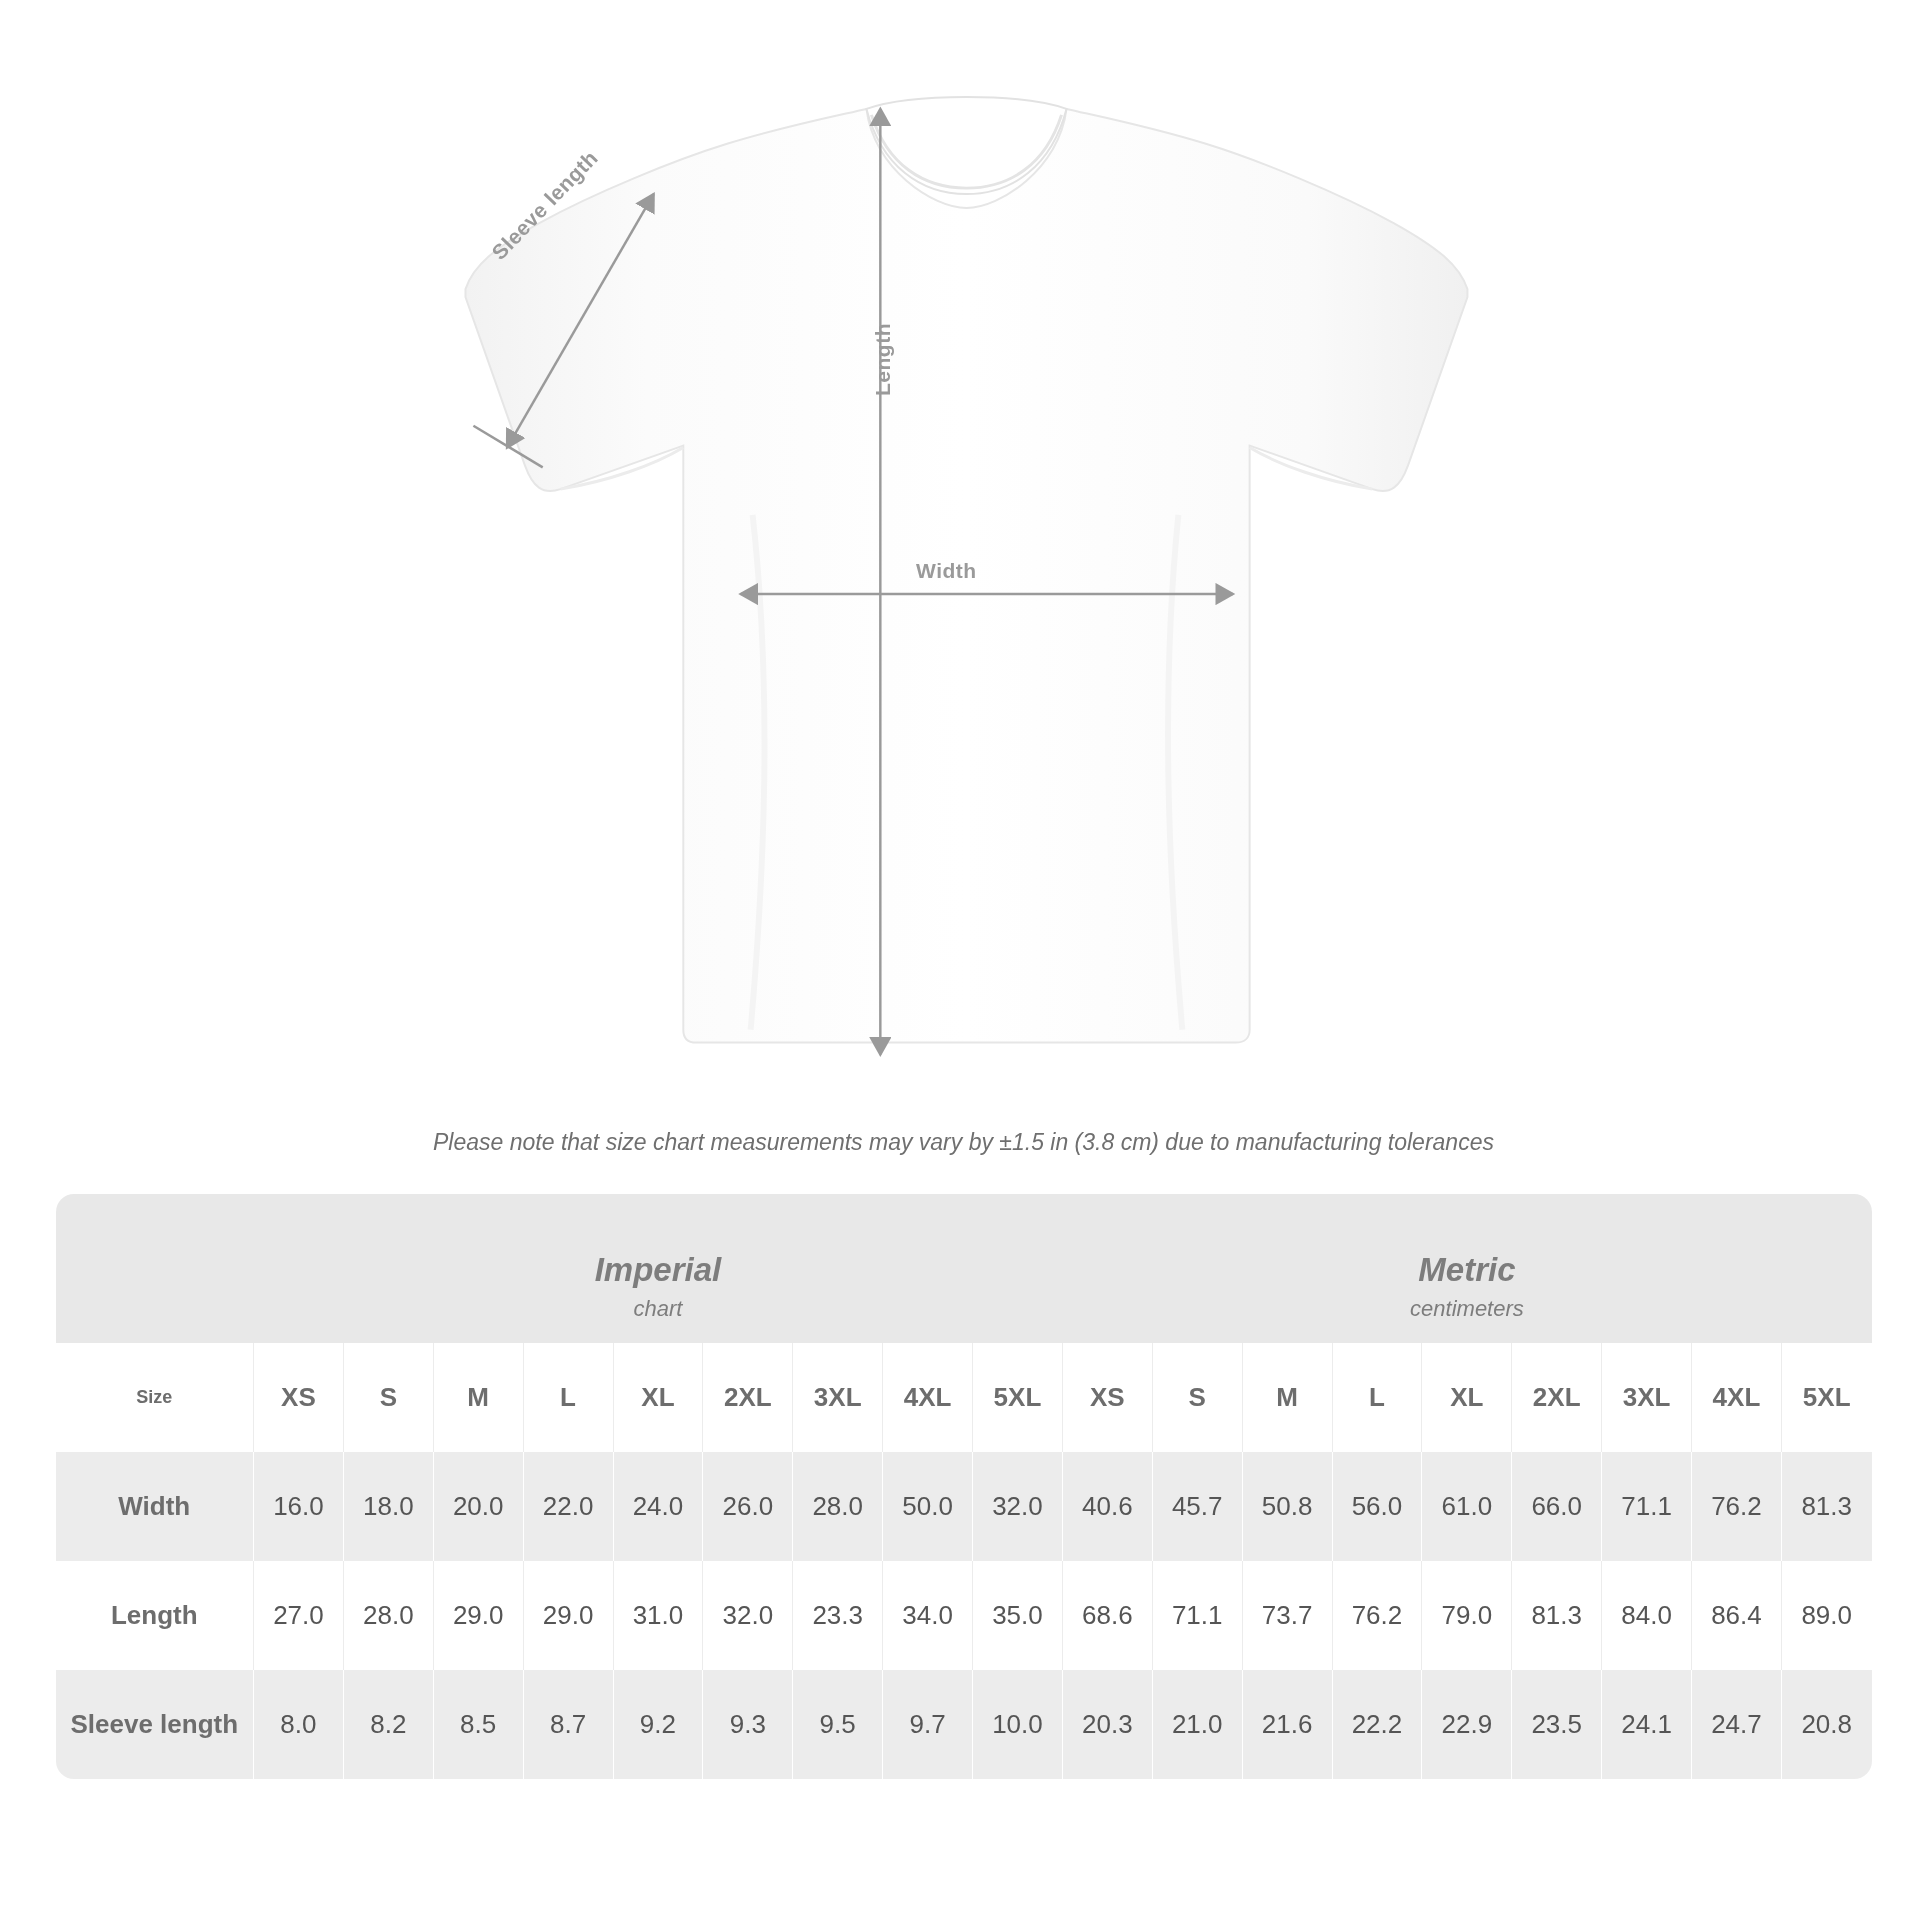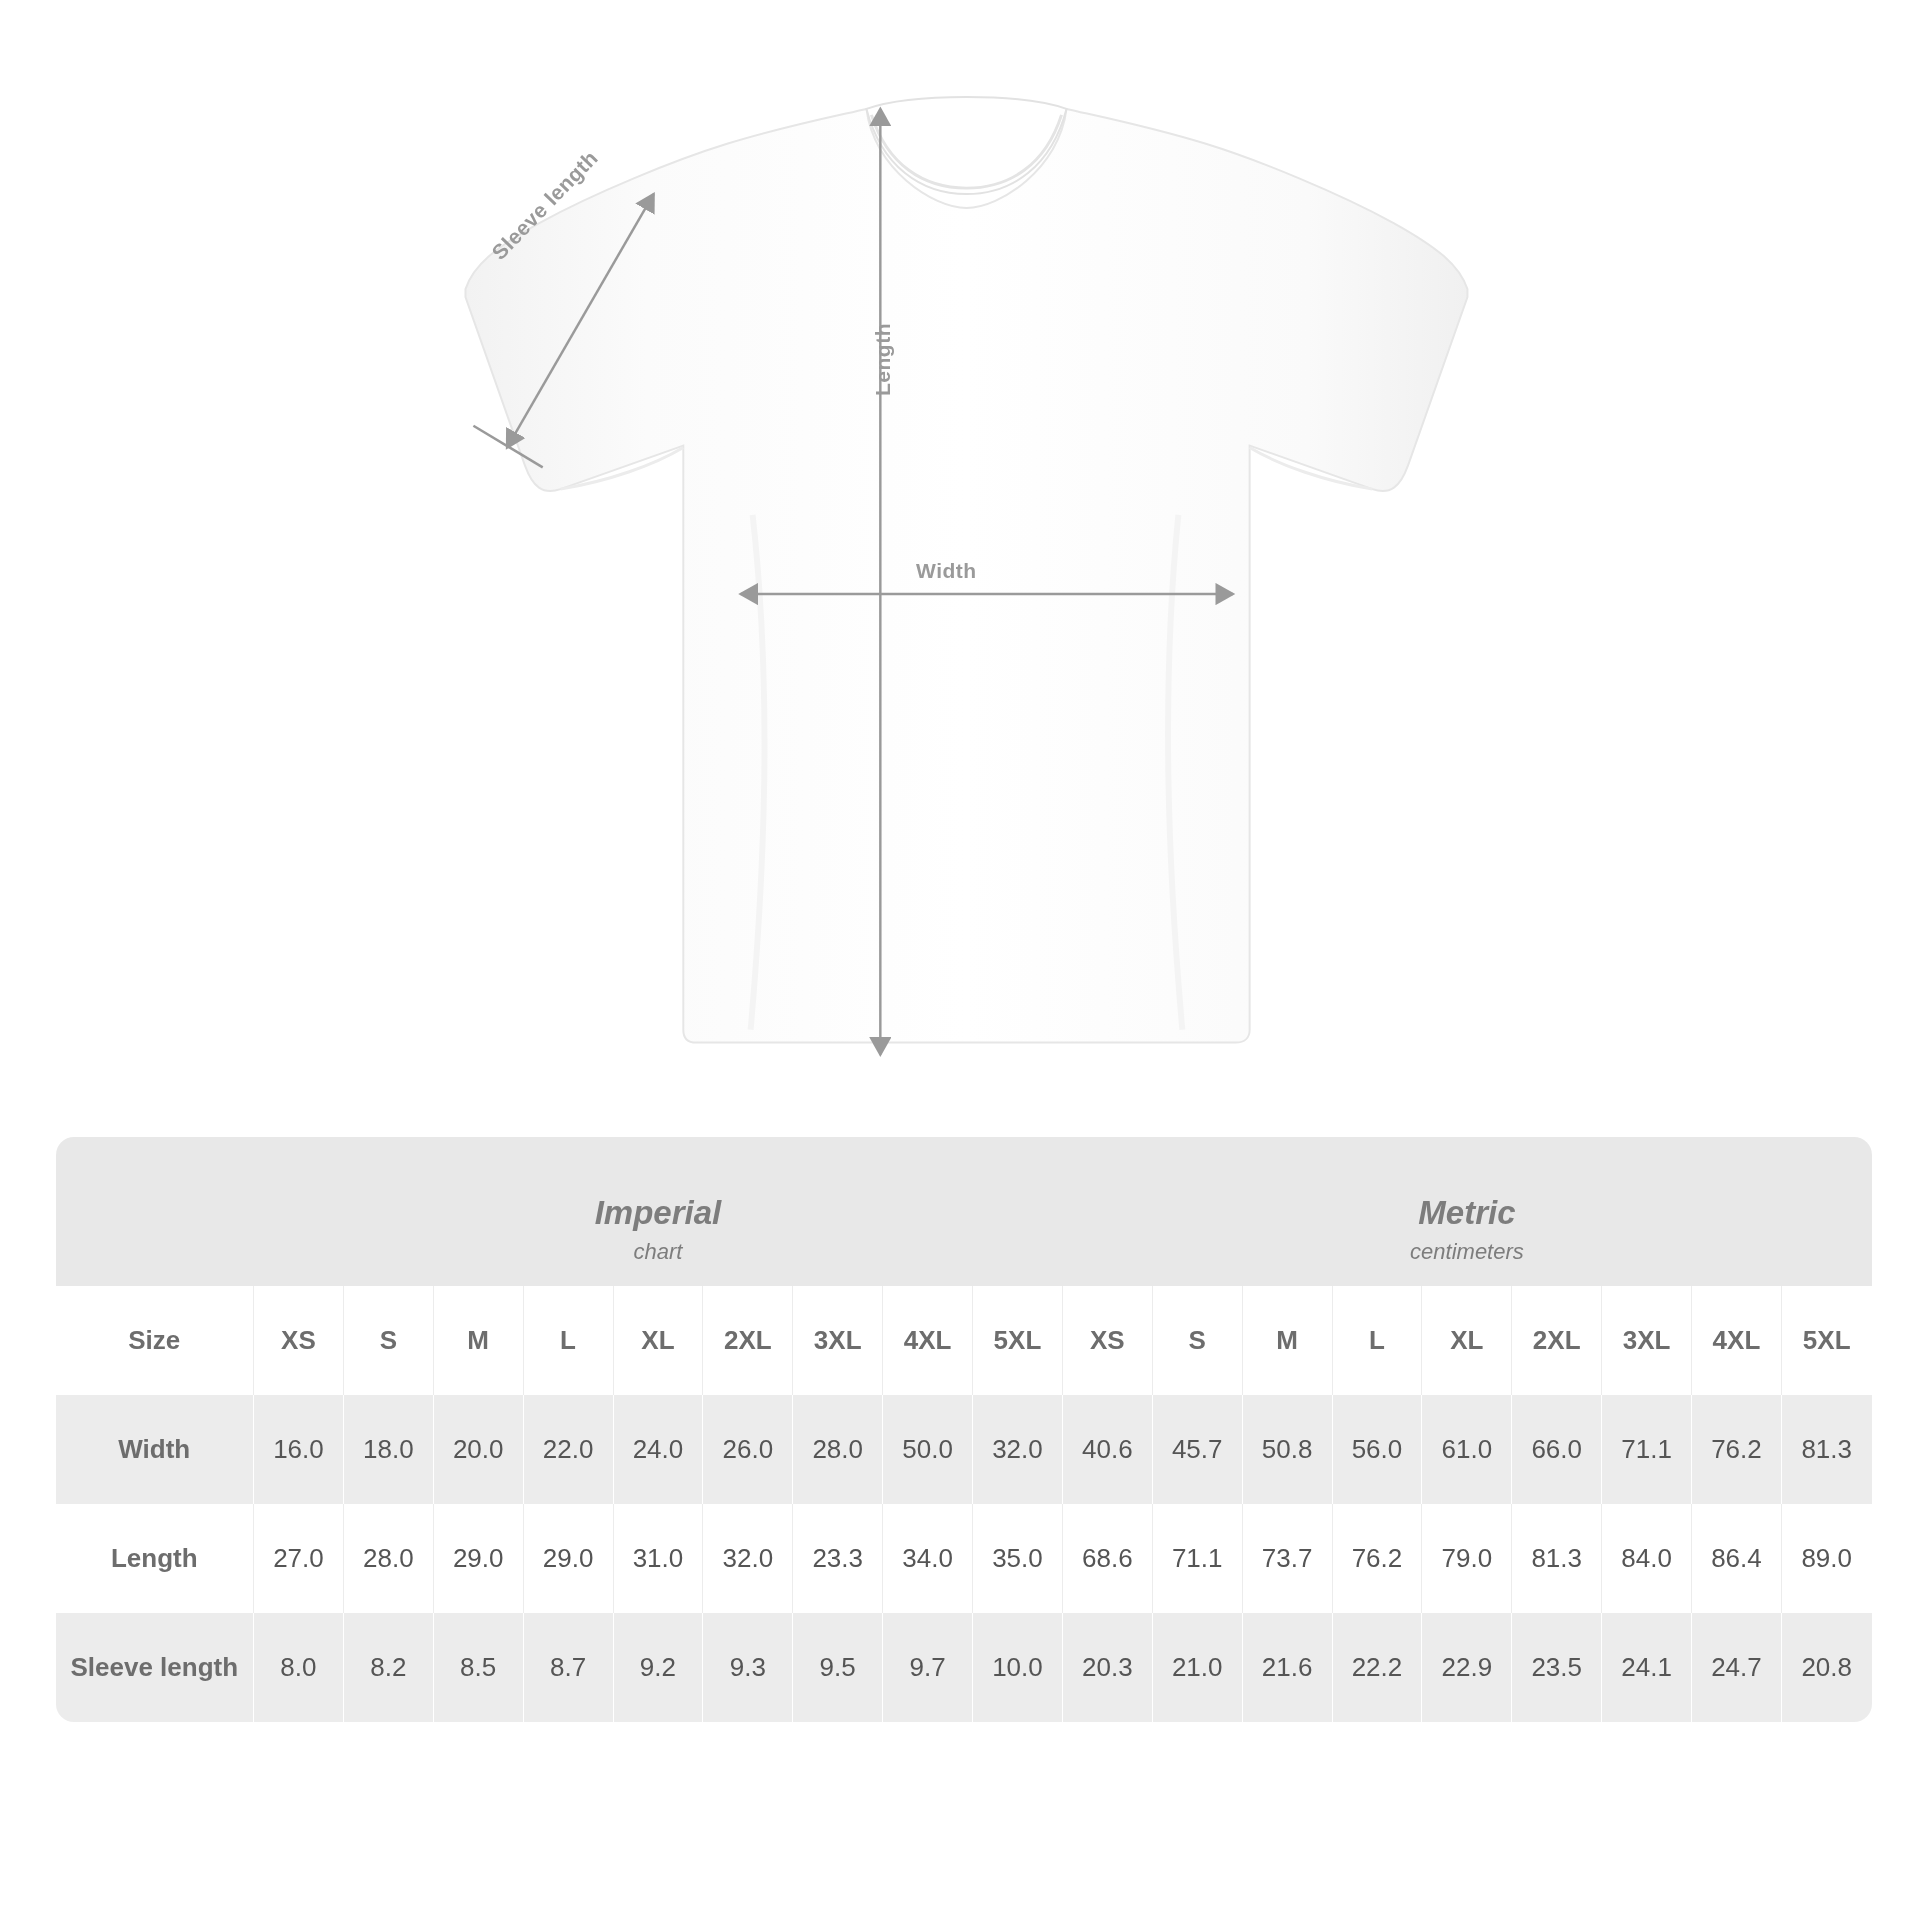--- a/index.html
+++ b/index.html
@@ -115,21 +115,21 @@
     margin-top: 8px;
   }
   .hdr-row td {
     background: #ffffff;
     height: 107px;
     font-weight: bold;
     font-size: 26px;
     color: #6d6d6d;
   }
   .hdr-row td.rowlabel {
-    font-size: 26px;
+    font-size: 18px;
   }
   .data-row td {
     height: 107px;
     font-size: 26px;
     color: #555555;
   }
   .data-row.shade td {
     background: #ececec;
   }
   .data-row.plain td {
@@ -213,20 +213,21 @@
       <line x1="660" y1="196" x2="512" y2="452" stroke="#9a9a9a" stroke-width="2.5" marker-start="url(#arrTail)" marker-end="url(#arrHead)"></line>
       <line x1="478" y1="430" x2="548" y2="472" stroke="#9a9a9a" stroke-width="2.5"></line>
     </svg>
 
     <div class="dim-label lbl-width">Width</div>
     <div class="dim-label lbl-length">Length</div>
     <div class="dim-label lbl-sleeve">Sleeve length</div>
   </div>
 
   <div class="title-block">
+    <div class="chart-note">Please note that size chart measurements may vary by ±1.5 in (3.8 cm) due to manufacturing tolerances</div>
   </div>
 
   <div class="table-wrap">
     <table class="size-table">
       <colgroup>
         <col style="width:198px">
         <col span="18">
       </colgroup>
       <tbody>
         <tr class="unit-row">

